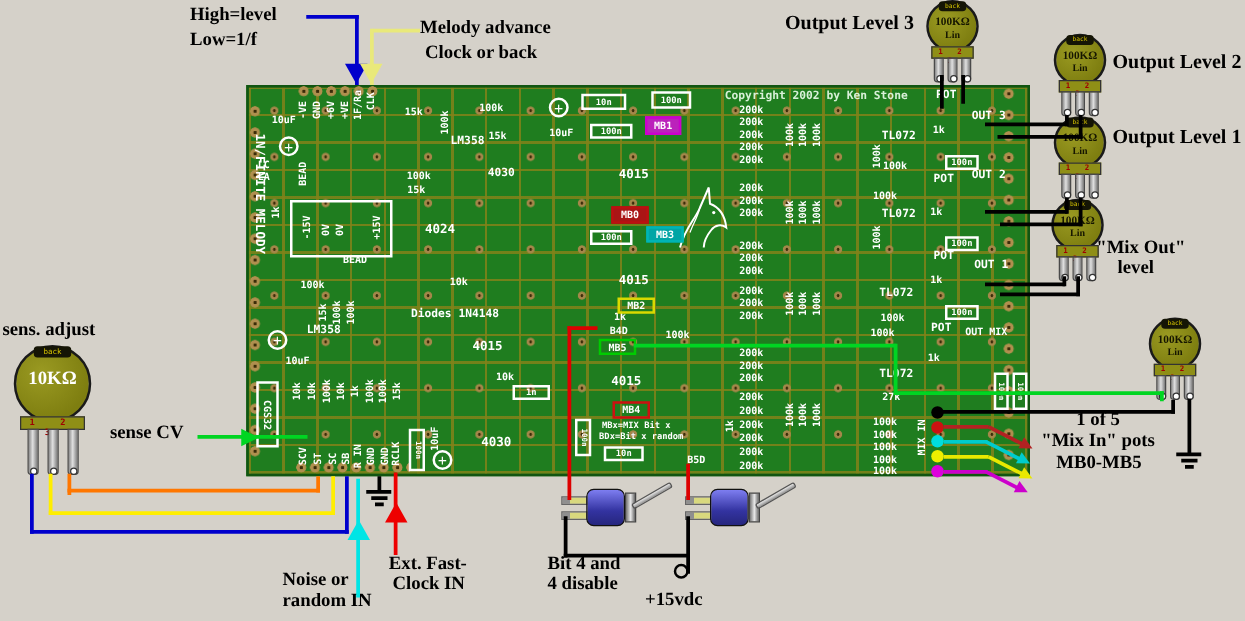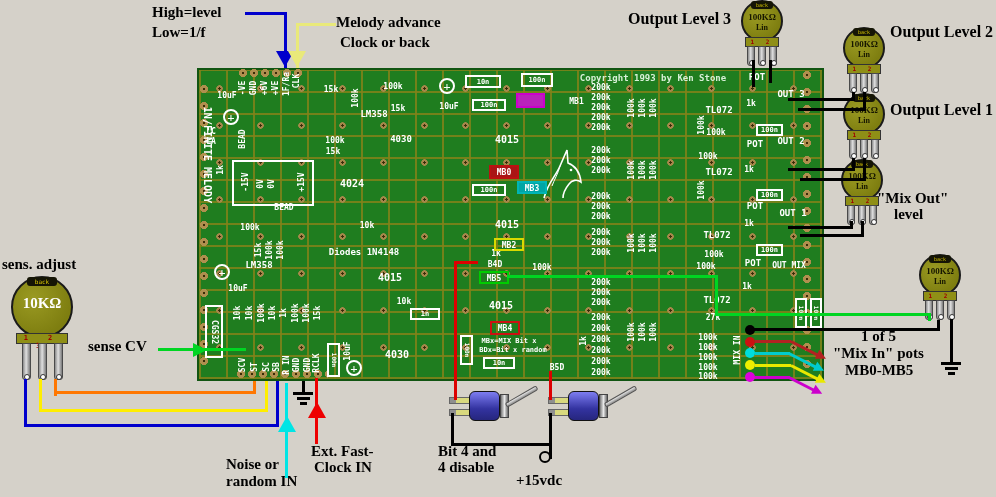--- a/index.html
+++ b/index.html
@@ -50,21 +50,21 @@
     <path d="M10 52 C14 36 22 30 26 20 L33 4 L34 17 C42 20 46 27 47 36 C43 33 38 34 35 38 C31 43 29 48 29 52" fill="none" stroke="#ffffff" stroke-width="1.6"></path>
     <path d="M26 20 C24 28 20 34 18 40" fill="none" stroke="#ffffff" stroke-width="1"></path>
     <circle cx="37" cy="24" r="1.3" fill="#ffffff"></circle>
   </svg>
 
   <div class="an" style="left:152px;top:5px">High=level</div>
   <div class="an" style="left:152px;top:25px">Low=1/f</div>
   <div class="an" style="left:336px;top:15px">Melody advance</div>
   <div class="an" style="left:340px;top:35px">Clock or back</div>
   <div class="an an-lg" style="left:628px;top:11px">Output Level 3</div>
-  <div class="an an-lg" style="left:890px;top:24px">Output Level 2</div>
+  <div class="an an-lg" style="left:890px;top:42px">Output Level 2</div>
   <div class="an an-lg" style="left:890px;top:102px">Output Level 1</div>
   <div class="an" style="left:877px;top:191px">"Mix Out"</div>
   <div class="an" style="left:894px;top:207px">level</div>
   <div class="an" style="left:2px;top:257px">sens. adjust</div>
   <div class="an" style="left:88px;top:339px">sense CV</div>
   <div class="an" style="left:226px;top:457px">Noise or</div>
   <div class="an" style="left:226px;top:474px">random IN</div>
   <div class="an" style="left:311px;top:444px">Ext. Fast-</div>
   <div class="an" style="left:314px;top:460px">Clock IN</div>
   <div class="an" style="left:438px;top:444px">Bit 4 and</div>
@@ -95,21 +95,21 @@
     <div class="bl" style="left: 374px; top: 114px; font-size: 9px; color: rgb(255, 255, 255); transform: translate(-50%, -50%);">LM358</div>
     <div class="bl" style="left: 393px; top: 87px; font-size: 8px; color: rgb(255, 255, 255); transform: translate(-50%, -50%);">100k</div>
     <div class="bl" style="left: 398px; top: 109px; font-size: 8px; color: rgb(255, 255, 255); transform: translate(-50%, -50%);">15k</div>
     <div class="bl" style="left: 335px; top: 141px; font-size: 8px; color: rgb(255, 255, 255); transform: translate(-50%, -50%);">100k</div>
     <div class="bl" style="left: 333px; top: 152px; font-size: 8px; color: rgb(255, 255, 255); transform: translate(-50%, -50%);">15k</div>
     <div class="bl" style="left: 401px; top: 139px; font-size: 9px; color: rgb(255, 255, 255); transform: translate(-50%, -50%);">4030</div>
     <div class="bl" style="left: 352px; top: 184px; font-size: 10px; color: rgb(255, 255, 255); transform: translate(-50%, -50%);">4024</div>
     <div class="bl" style="left: 449px; top: 107px; font-size: 8px; color: rgb(255, 255, 255); transform: translate(-50%, -50%);">10uF</div>
     <div class="bl" style="left: 507px; top: 140px; font-size: 10px; color: rgb(255, 255, 255); transform: translate(-50%, -50%);">4015</div>
     <div class="bl" style="left: 507px; top: 225px; font-size: 10px; color: rgb(255, 255, 255); transform: translate(-50%, -50%);">4015</div>
-    <div class="bl" style="left: 653px; top: 78px; font-size: 9px; color: rgb(216, 240, 216); transform: translate(-50%, -50%);">Copyright 1993 by Ken Stone</div>
+    <div class="bl" style="left: 653px; top: 78px; font-size: 9px; color: rgb(216, 240, 216); transform: translate(-50%, -50%);">Copyright 2002 by Ken Stone</div>
     <div class="bl" style="left: 632px; top: 108px; font-size: 8px; color: rgb(255, 255, 255); transform: translate(-50%, -50%) rotate(-90deg);">100k</div>
     <div class="bl" style="left: 643px; top: 108px; font-size: 8px; color: rgb(255, 255, 255); transform: translate(-50%, -50%) rotate(-90deg);">100k</div>
     <div class="bl" style="left: 654px; top: 108px; font-size: 8px; color: rgb(255, 255, 255); transform: translate(-50%, -50%) rotate(-90deg);">100k</div>
     <div class="bl" style="left: 632px; top: 170px; font-size: 8px; color: rgb(255, 255, 255); transform: translate(-50%, -50%) rotate(-90deg);">100k</div>
     <div class="bl" style="left: 643px; top: 170px; font-size: 8px; color: rgb(255, 255, 255); transform: translate(-50%, -50%) rotate(-90deg);">100k</div>
     <div class="bl" style="left: 654px; top: 170px; font-size: 8px; color: rgb(255, 255, 255); transform: translate(-50%, -50%) rotate(-90deg);">100k</div>
     <div class="bl" style="left: 632px; top: 243px; font-size: 8px; color: rgb(255, 255, 255); transform: translate(-50%, -50%) rotate(-90deg);">100k</div>
     <div class="bl" style="left: 643px; top: 243px; font-size: 8px; color: rgb(255, 255, 255); transform: translate(-50%, -50%) rotate(-90deg);">100k</div>
     <div class="bl" style="left: 654px; top: 243px; font-size: 8px; color: rgb(255, 255, 255); transform: translate(-50%, -50%) rotate(-90deg);">100k</div>
     <div class="bl" style="left: 632px; top: 332px; font-size: 8px; color: rgb(255, 255, 255); transform: translate(-50%, -50%) rotate(-90deg);">100k</div>
@@ -240,21 +240,21 @@
       <div class="bboxt" style="font-size: 7px; color: rgb(255, 255, 255); transform: translate(-50%, -50%);">1n</div>
     </div>
     <div class="bbox" style="left: 327px; top: 343px; width: 13px; height: 34px; border-color: rgb(255, 255, 255); background: transparent;">
       <div class="bboxt" style="font-size: 6px; color: rgb(255, 255, 255); transform: translate(-50%, -50%) rotate(90deg);">100n</div>
     </div>
     <div class="bbox" style="left: 232px; top: 160px; width: 82px; height: 46px; border-color: rgb(255, 255, 255); background: transparent;"></div>
     <div class="bbox" style="left: 205px; top: 305px; width: 18px; height: 53px; border-color: rgb(255, 255, 255); background: transparent;">
       <div class="bboxt" style="font-size: 8px; color: rgb(255, 255, 255); transform: translate(-50%, -50%) rotate(90deg);">CGS32</div>
     </div>
     <div class="bbox" style="left: 516px; top: 93px; width: 29px; height: 15px; border-color: rgb(204, 0, 204); background: rgb(187, 34, 187);">
-      <div class="bboxt" style="font-size: 8px; color: rgb(255, 255, 255); transform: translate(-50%, -50%); margin-left: 46px;">MB1</div>
+      <div class="bboxt" style="font-size: 8px; color: rgb(255, 255, 255); transform: translate(-50%, -50%);">MB1</div>
     </div>
     <div class="bbox" style="left: 489px; top: 165px; width: 30px; height: 14px; border-color: rgb(187, 17, 17); background: rgb(170, 21, 21);">
       <div class="bboxt" style="font-size: 8px; color: rgb(255, 255, 255); transform: translate(-50%, -50%);">MB0</div>
     </div>
     <div class="bbox" style="left: 517px; top: 181px; width: 30px; height: 13px; border-color: rgb(0, 181, 181); background: rgb(0, 165, 165);">
       <div class="bboxt" style="font-size: 8px; color: rgb(255, 255, 255); transform: translate(-50%, -50%);">MB3</div>
     </div>
     <div class="bbox" style="left: 494px; top: 238px; width: 30px; height: 13px; border-color: rgb(217, 217, 0); background: transparent;">
       <div class="bboxt" style="font-size: 8px; color: rgb(255, 255, 255); transform: translate(-50%, -50%);">MB2</div>
     </div>

